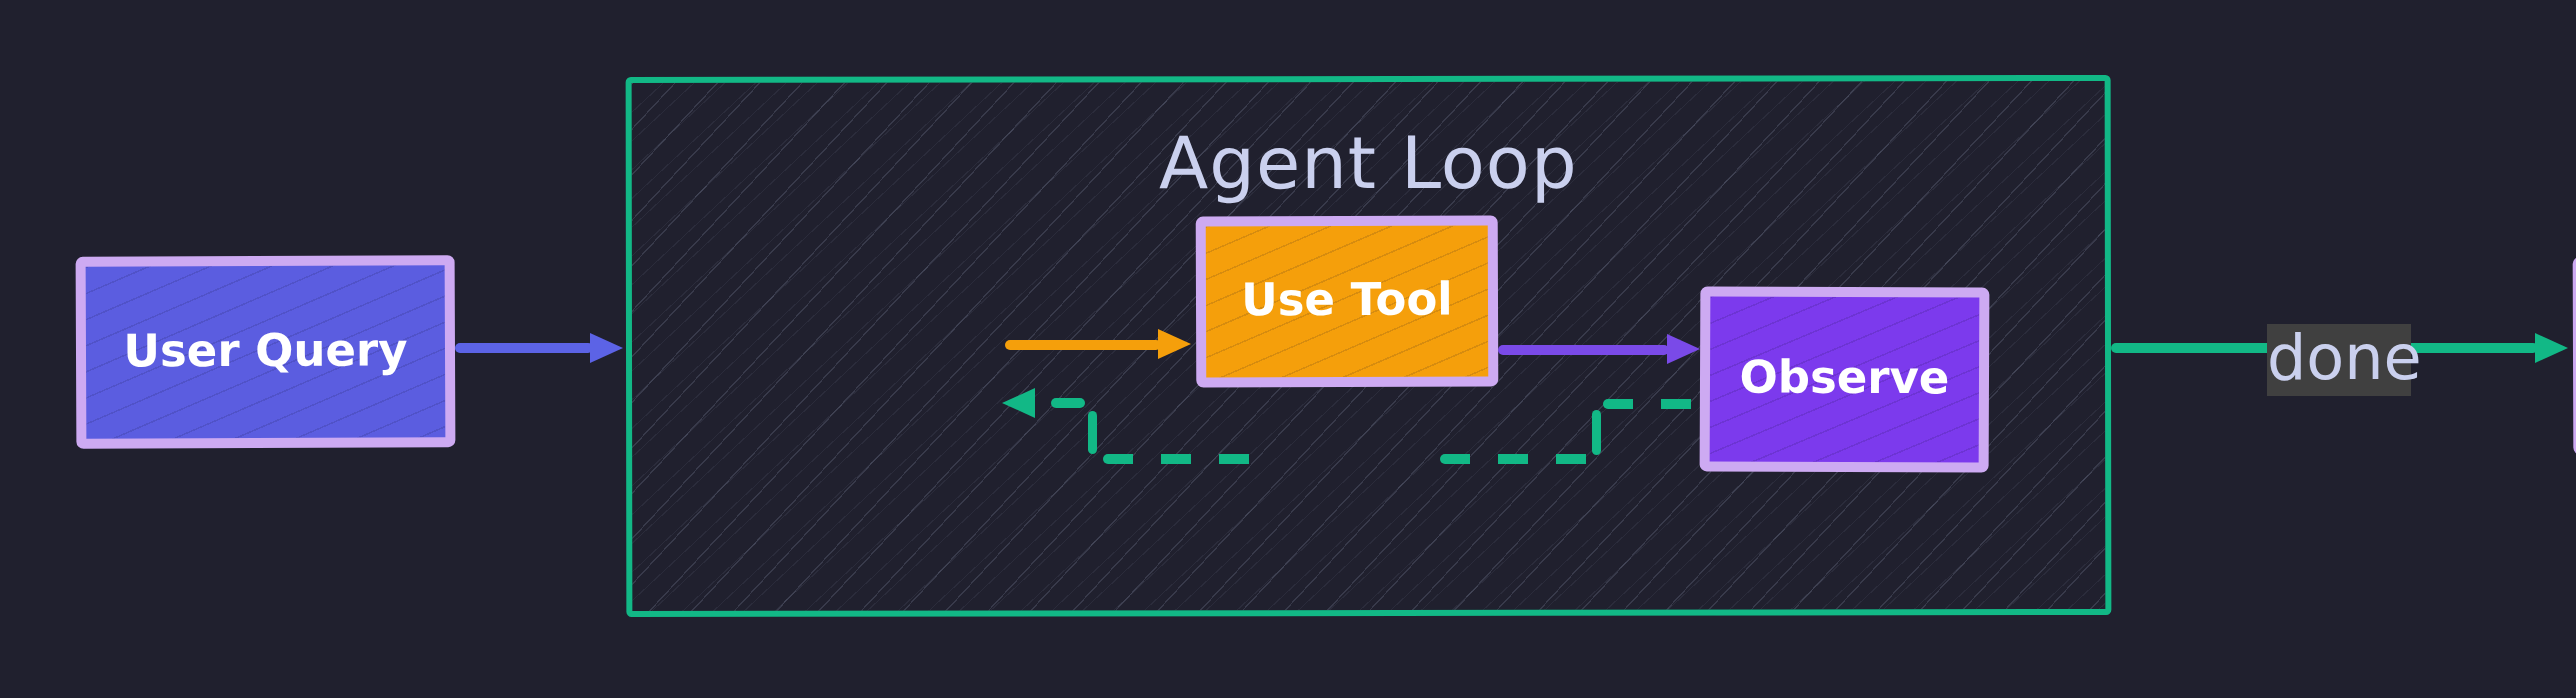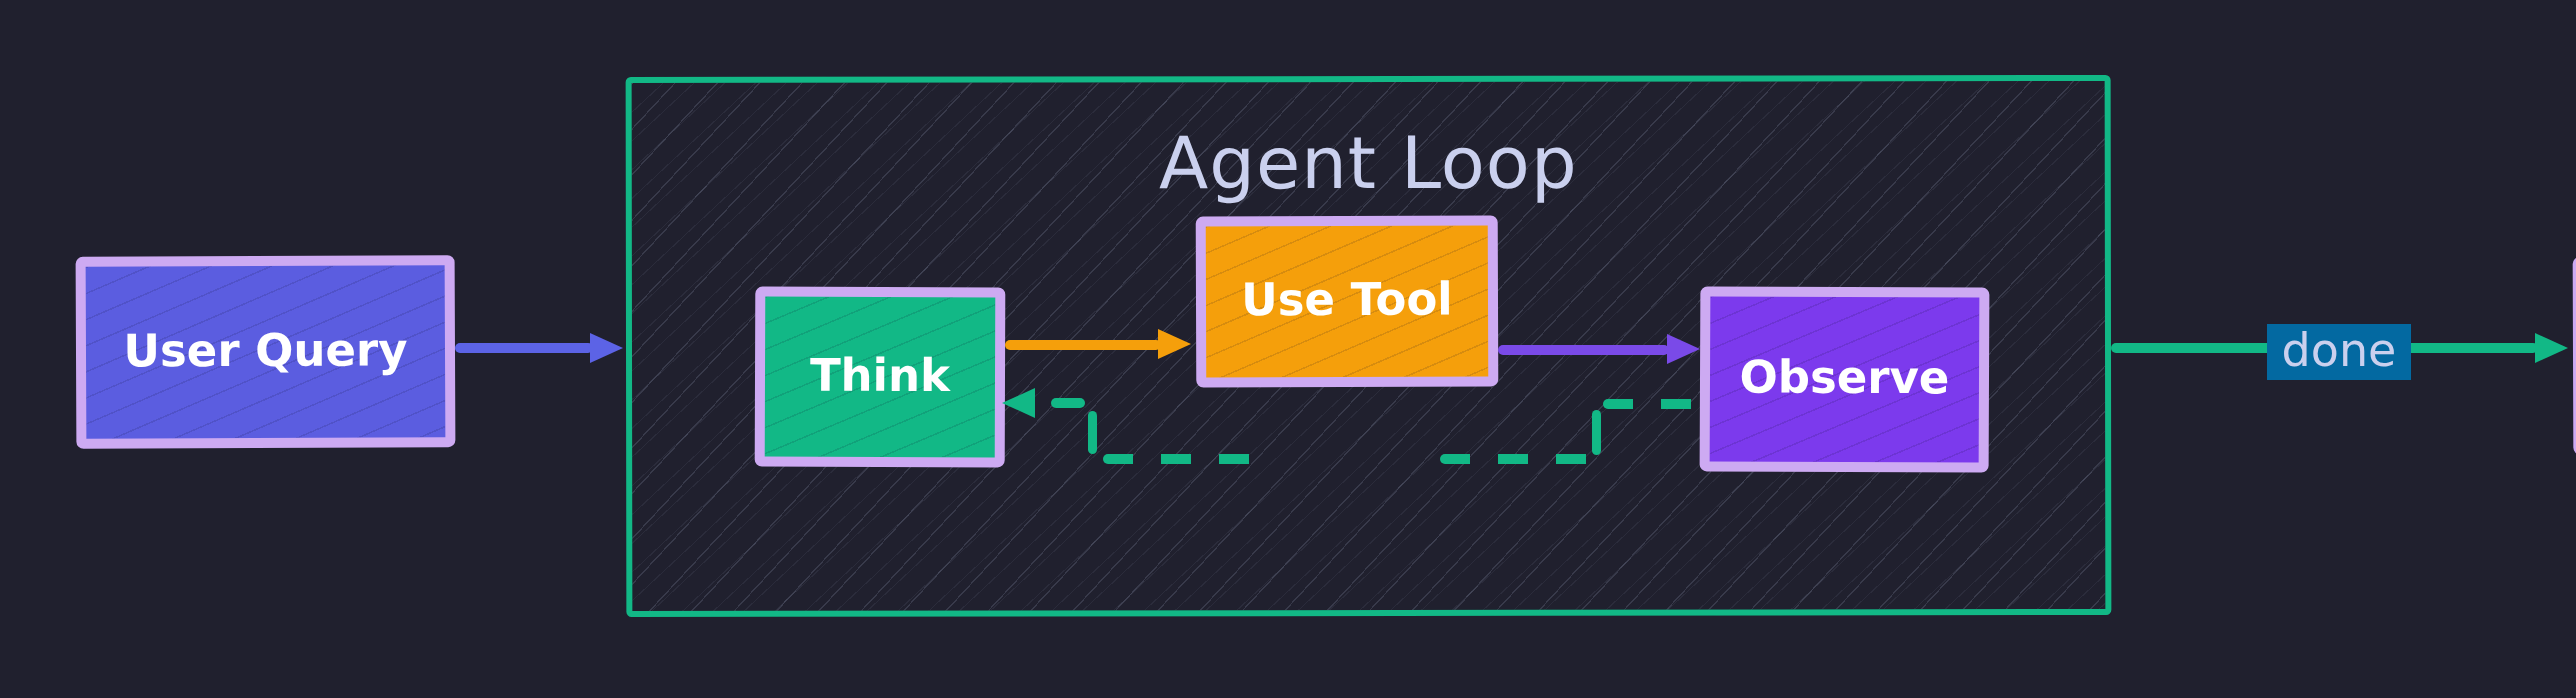--- a/index.html
+++ b/index.html
@@ -74,38 +74,35 @@
   #e3-vert-r{left:1592px;top:410px;width:9.3px;height:45px;}
   #e3-dash-b{left:1103px;top:454px;width:162px;}
   #e3-dash-c{left:1440px;top:454px;width:154px;}
   #e3-vert-l{left:1088px;top:411px;width:9.3px;height:43px;}
   #e3-dash-d{left:1051px;top:398px;width:34px;height:9.8px;border-radius:5.2px;background:var(--color);}
   #e3-head  {left:1002px;top:388px;}
   #e3-label {left:1239px;top:444px;width:227px;font-size:49px;}
   
   #e4-line{left:2111px;top:343px;width:427px;height:9.8px;}
   #e4-head{left:2535px;top:333px;}
-  #e4-label{left:2267px;top:324px;width:144px;font-size:46px;background:#0369a1;padding:3.1px 0 7.2px 0;}
+  #e4-label{left:2267px;top:324px;width:144px;font-size:62px;background:#404040;padding:3.1px 0 7.2px 0;}
 </style>
 </head>
 <body>
 
 <div id="canvas">
 
   <div id="loop-container" style="--border: #12b886;">
     <div id="loop-title" style="--color: #cad0ee;">Agent Loop</div>
   </div>
 
   <div class="node" id="node-user-query" style="--fill: #5b5de0; --border: #cdaaf2;">
     <span class="node-label">User Query</span>
   </div>
 
-  <div class="node" id="node-think" style="--fill: #12b886; --border: #cdaaf2;">
-    <span class="node-label">Think</span>
-  </div>
 
   <div class="node" id="node-use-tool" style="--fill: #f59f0b; --border: #cdaaf2;">
     <span class="node-label">Use Tool</span>
   </div>
 
   <div class="node" id="node-observe" style="--fill: #7c3aed; --border: #cdaaf2;">
     <span class="node-label">Observe</span>
   </div>
 
   <div class="node" id="node-final-response" style="--fill: #12b886; --border: #cdaaf2;">

